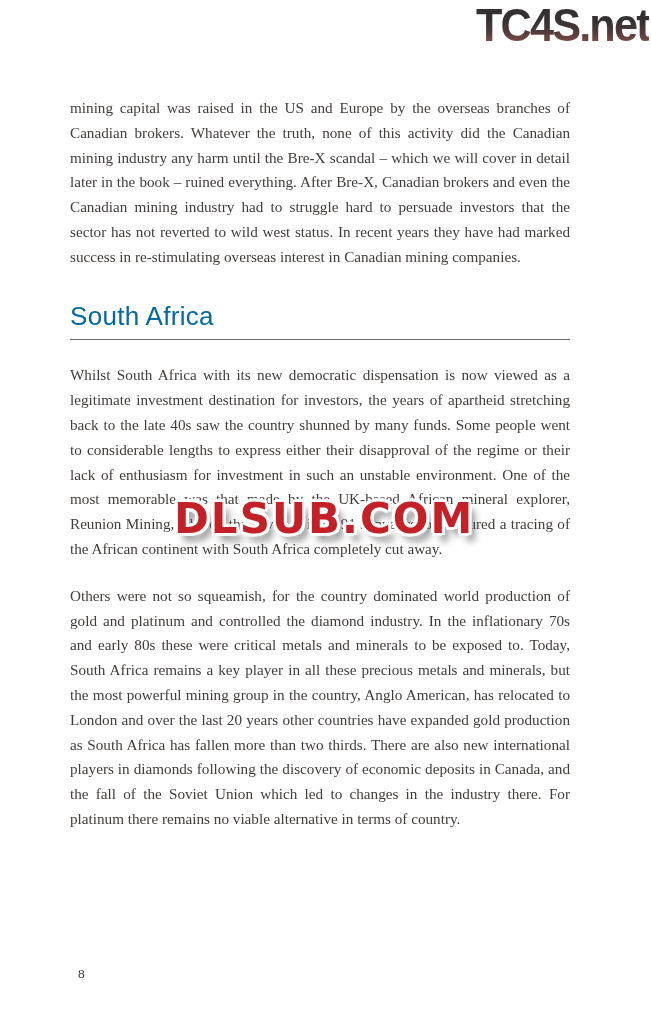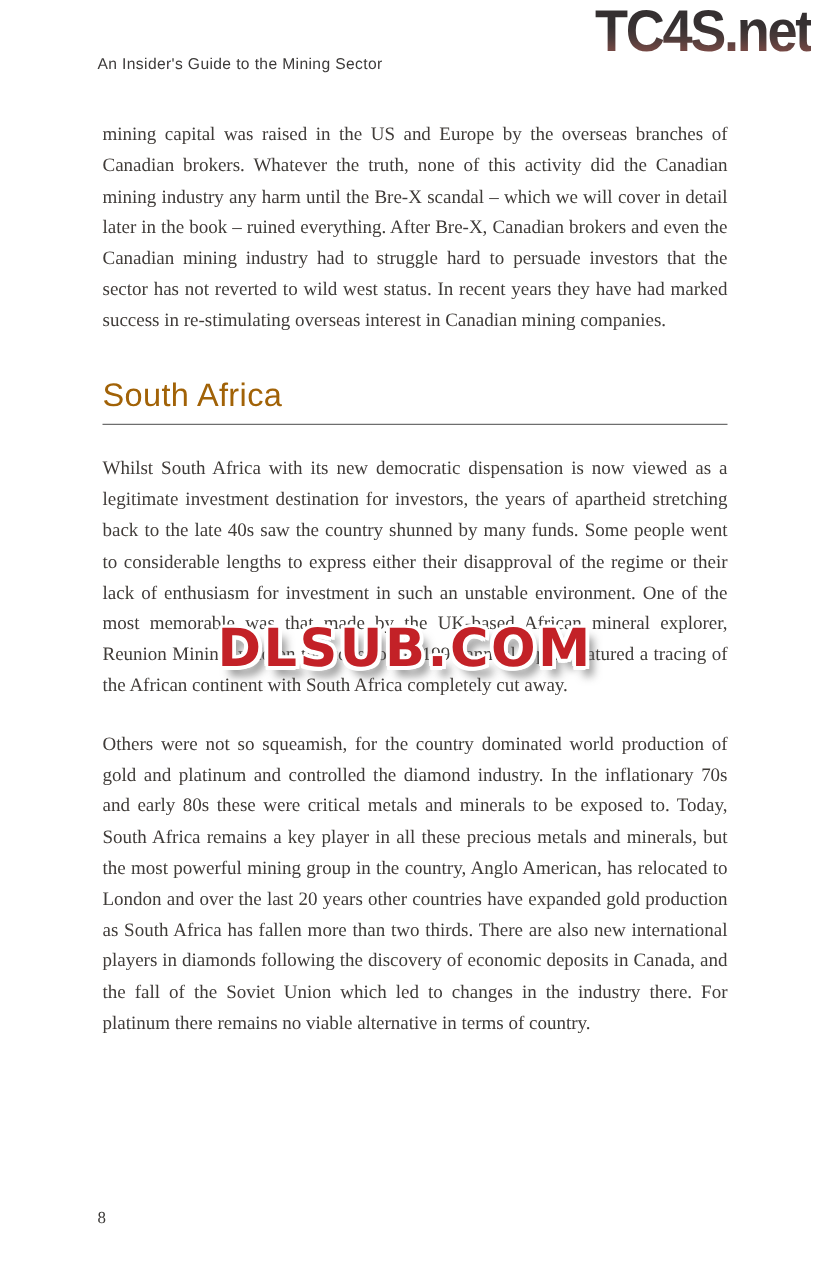--- a/index.html
+++ b/index.html
@@ -38,35 +38,35 @@
     transform-origin: right top;
     background: linear-gradient(180deg, #353031 0%, #353031 42%, #4a3a39 62%, #7c4b46 88%, #553734 100%);
     -webkit-background-clip: text;
     background-clip: text;
     color: transparent;
   }
 
   
   .content {
     position: absolute;
-    left: 82px;
+    left: 70px;
     top: 96px;
     width: 500px;
     color: #403c39;
     font-size: 15.2px;
     line-height: 24.8px;
     text-align: justify;
   }
   .content p { margin: 0 0 22px 0; }
   .section-heading {
     font-family: "Liberation Sans", sans-serif;
     font-weight: 400;
     font-size: 26px;
     letter-spacing: 0.3px;
-    color: #a16207;
+    color: #0369a1;
     padding: 12px 0 11px 0;
     border-bottom: 1px solid #6e6e6e;
     margin-bottom: 23px;
     text-align: left;
   }
 
   
   .wm-mid {
     position: absolute;
     left: 174px;
@@ -108,21 +108,20 @@
       -3px 0 0 #fff, 3px 0 0 #fff, 0 -3px 0 #fff, 0 3px 0 #fff,
       -3px -3px 0 #fff, 3px -3px 0 #fff, -3px 3px 0 #fff, 3px 3px 0 #fff,
       4px 6px 6px rgba(100, 100, 100, 0.6);
   }
 </style>
 </head>
 <body>
 
 <div class="page">
 
-  <div class="running-header">An Insider's Guide to the Mining Sector</div>
 
   <div class="wm-top">TC4S.net</div>
 
   <div class="content">
     <p>mining capital was raised in the US and Europe by the overseas branches of Canadian brokers. Whatever the truth, none of this activity did the Canadian mining industry any harm until the Bre-X scandal – which we will cover in detail later in the book – ruined everything. After Bre-X, Canadian brokers and even the Canadian mining industry had to struggle hard to persuade investors that the sector has not reverted to wild west status. In recent years they have had marked success in re-stimulating overseas interest in Canadian mining companies.</p>
 
     <h2 class="section-heading">South Africa</h2>
 
     <p>Whilst South Africa with its new democratic dispensation is now viewed as a legitimate investment destination for investors, the years of apartheid stretching back to the late 40s saw the country shunned by many funds. Some people went to considerable lengths to express either their disapproval of the regime or their lack of enthusiasm for investment in such an unstable environment. One of the most memorable was that made by the UK-based African mineral explorer, Reunion Mining, who on the cover of its 1991 annual report featured a tracing of the African continent with South Africa completely cut away.</p>
 

